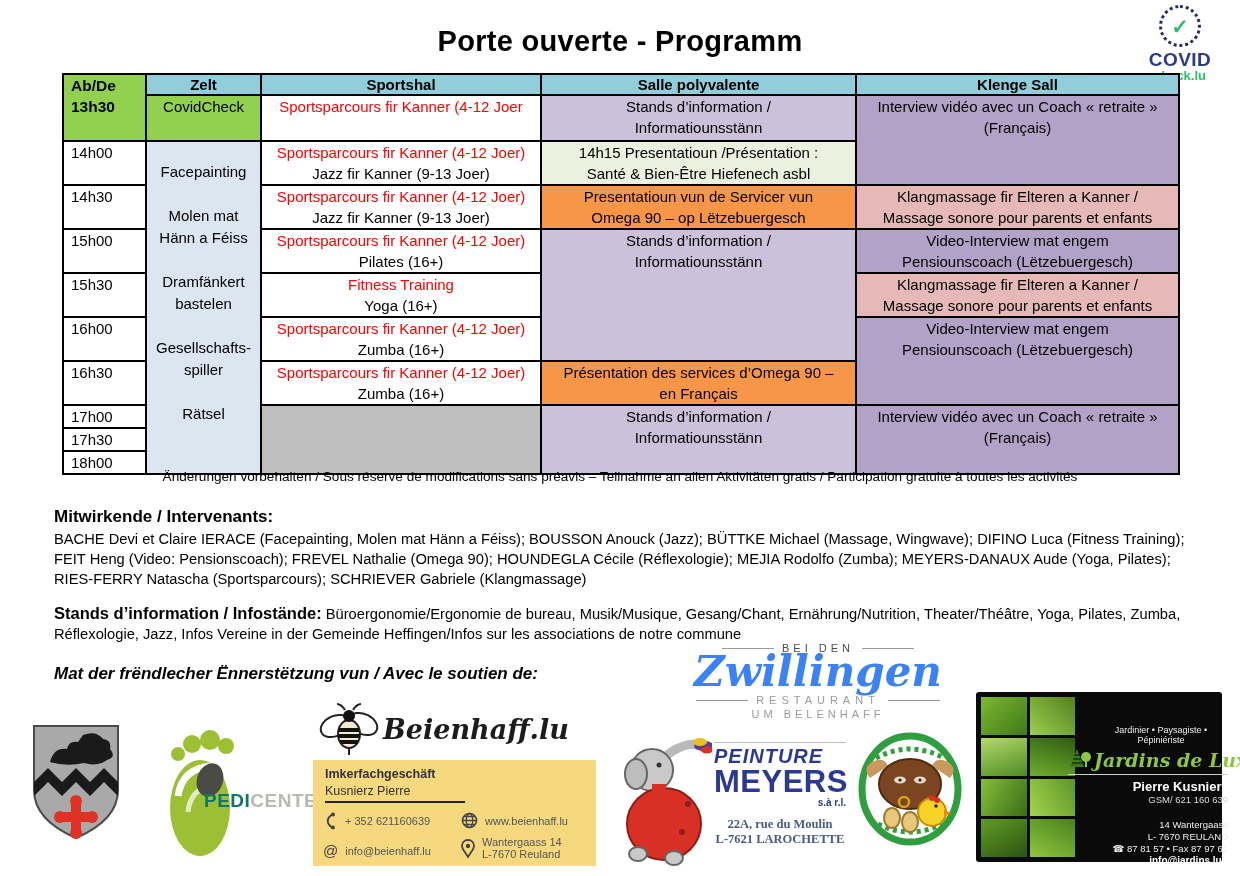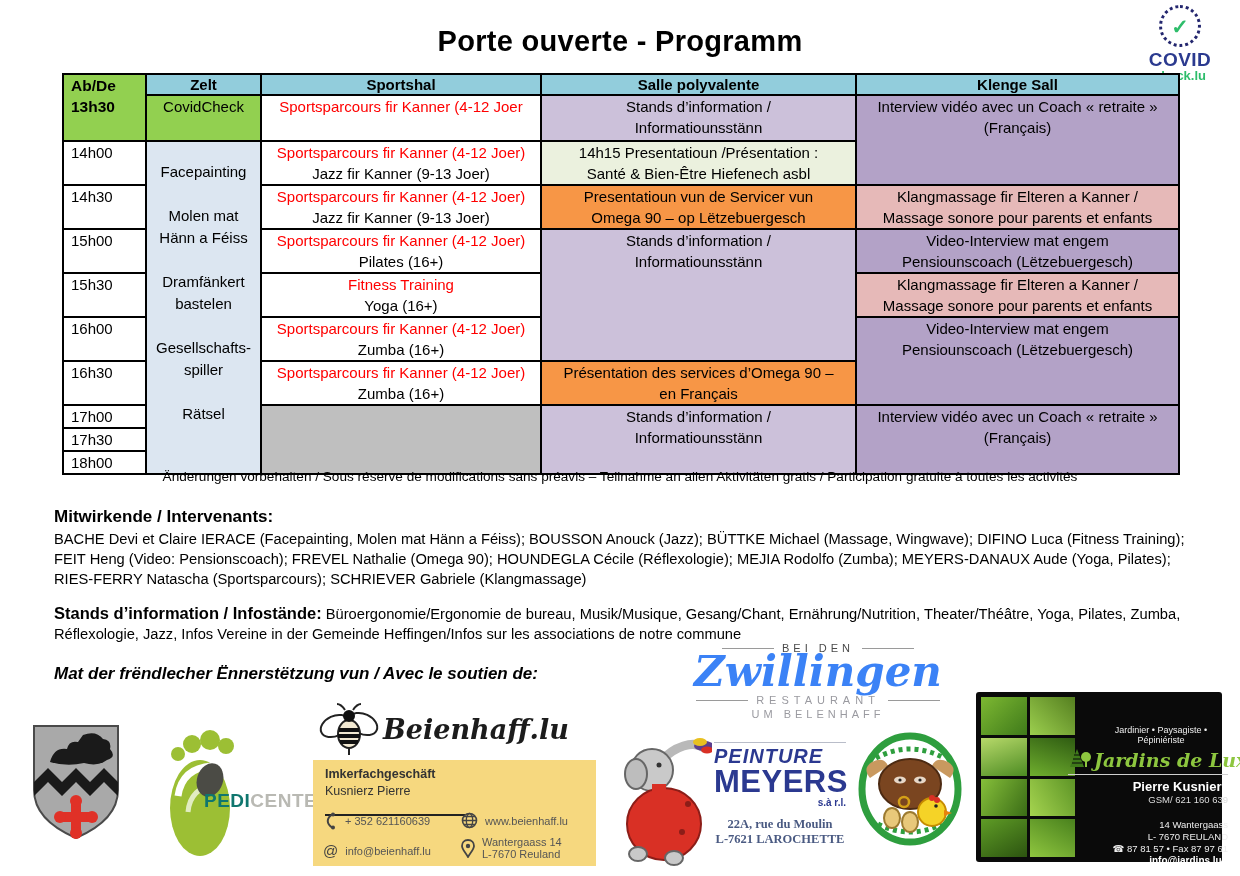--- a/index.html
+++ b/index.html
@@ -61,21 +61,21 @@
   .pedi-text{position:absolute;left:46px;top:74px;font-size:19px;font-weight:bold;letter-spacing:.5px;}
   .pedi-g{color:#0f766e;}
   .pedi-gr{color:#b9b9b3;}
   
   .bee-card{left:313px;top:698px;width:283px;height:168px;background:#fff;}
   .bee-name{position:absolute;left:70px;top:16px;font-family:"DejaVu Serif",serif;
             font-style:italic;font-weight:bold;font-size:27px;color:#1c1c1c;}
   .bee-yellow{position:absolute;left:0;top:62px;width:283px;height:106px;background:#F6D87F;}
   .bee-shop{position:absolute;left:12px;top:7px;font-size:12.5px;font-weight:bold;color:#333;}
   .bee-owner{position:absolute;left:12px;top:24px;font-size:12.5px;color:#333;
-             border-bottom:2px solid #222;padding-bottom:16px;width:140px;}
+             border-bottom:2px solid #222;padding-bottom:3px;width:140px;}
   .bee-item{position:absolute;display:flex;align-items:center;gap:7px;font-size:11px;color:#555;}
   .bee-item svg{flex:0 0 auto;}
   
   .meyers{left:612px;top:732px;width:234px;height:134px;display:flex;}
   .mey-text{width:132px;margin-left:2px;}
   .mey-rule{border-top:1px solid #b9bdc9;margin:10px 0 2px 0;}
   .mey-l1{color:#2B3990;font-weight:bold;font-style:italic;font-size:20px;letter-spacing:1px;line-height:22px;}
   .mey-l2{color:#2B3990;font-weight:bold;font-size:31px;line-height:30px;letter-spacing:.5px;}
   .mey-legal{color:#2B3990;font-weight:bold;font-size:10px;text-align:right;line-height:12px;}
   .mey-addr{color:#4a5a82;font-weight:bold;font-size:12.5px;line-height:15px;text-align:center;margin-top:8px;font-family:Liberation Serif, serif;}

